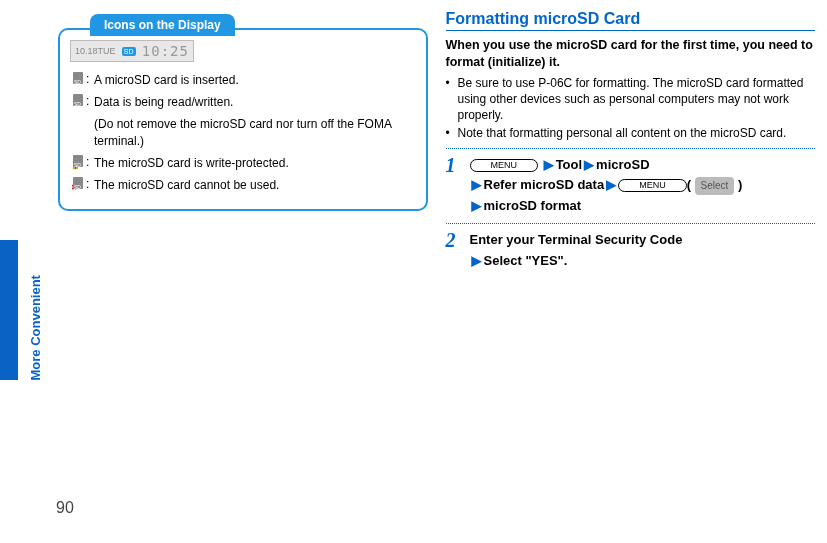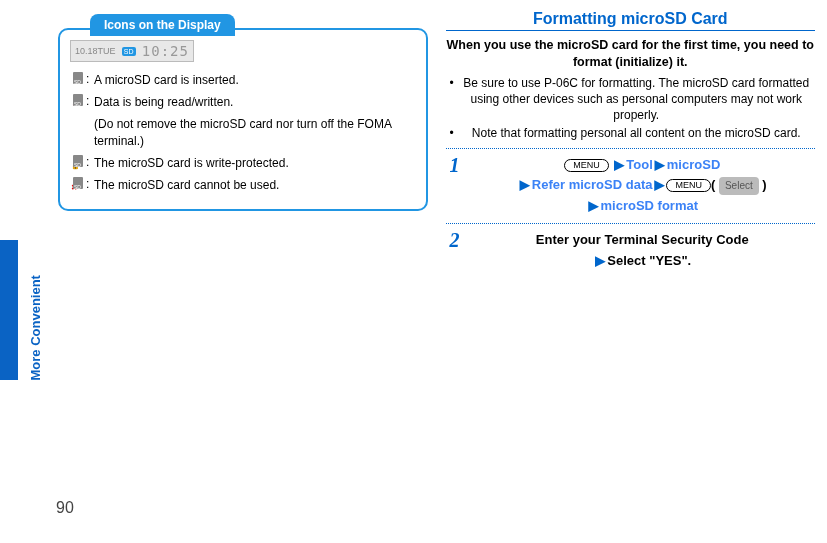--- a/index.html
+++ b/index.html
@@ -90,21 +90,21 @@
   .glyph-x::before { content:"✖"; color:#d00; position:absolute; bottom:-3px; left:-2px; font-size:8px;}
   .glyph-wrap { position:relative; display:inline-block;}
   .page-num {
     position: absolute;
     left: 20px;
     bottom: 26px;
     font-size: 16px;
     color: #444;
     margin-left: 36px;
   }
-  .col-right { padding-left: 10px; padding-right:4px;text-align:center;}
+  .col-right { padding-left: 10px; padding-right:4px;}
   .section-title {
     color: #0066cc;
     font-weight: bold;
     font-size: 16px;
     border-bottom: 1px solid #0066cc;
     padding-bottom: 2px;
     margin-bottom: 6px;
   }
   .intro-bold { font-weight: bold; font-size: 12.5px; line-height:1.35; margin-bottom:4px;}
   .bullet { display:flex; margin-bottom:2px; line-height:1.35;}
@@ -117,37 +117,37 @@
   }
   .step-row { display:flex; gap:6px; margin-bottom:4px;}
   .step-num { color:#0066cc; font-weight:bold; font-size:20px; line-height:1; flex:0 0 18px; font-style:italic; font-family: Georgia, serif;}
   .step-body { flex:1; font-size:13px; font-weight:bold; line-height:1.6;}
   .step-body .arrow { color:#0066cc; font-weight:bold; margin:0 2px;}
   .menu-key {
     display:inline-block;
     border:1px solid #000;
     border-radius:10px;
     font-size:9px;
-    padding:1px 8px;
+    padding:1px 20px;
     font-weight:normal;
     vertical-align:middle;
     background:#fff;
     line-height:1;
   }
   .submenu-pill {
     display:inline-block;
     background:#bbb;
     color:#555;
     border-radius:4px;
     padding:1px 6px;
     font-size:10px;
     font-weight:normal;
     vertical-align:middle;
   }
-  .blue-text { color:#3b82f6; }
+  .blue-text { color:#000000; }
 </style>
 </head>
 <body>
 
 <div class="side-tab"></div>
 <div class="side-tab-label">More Convenient</div>
 
 <div class="page">
 
   <div class="col">

